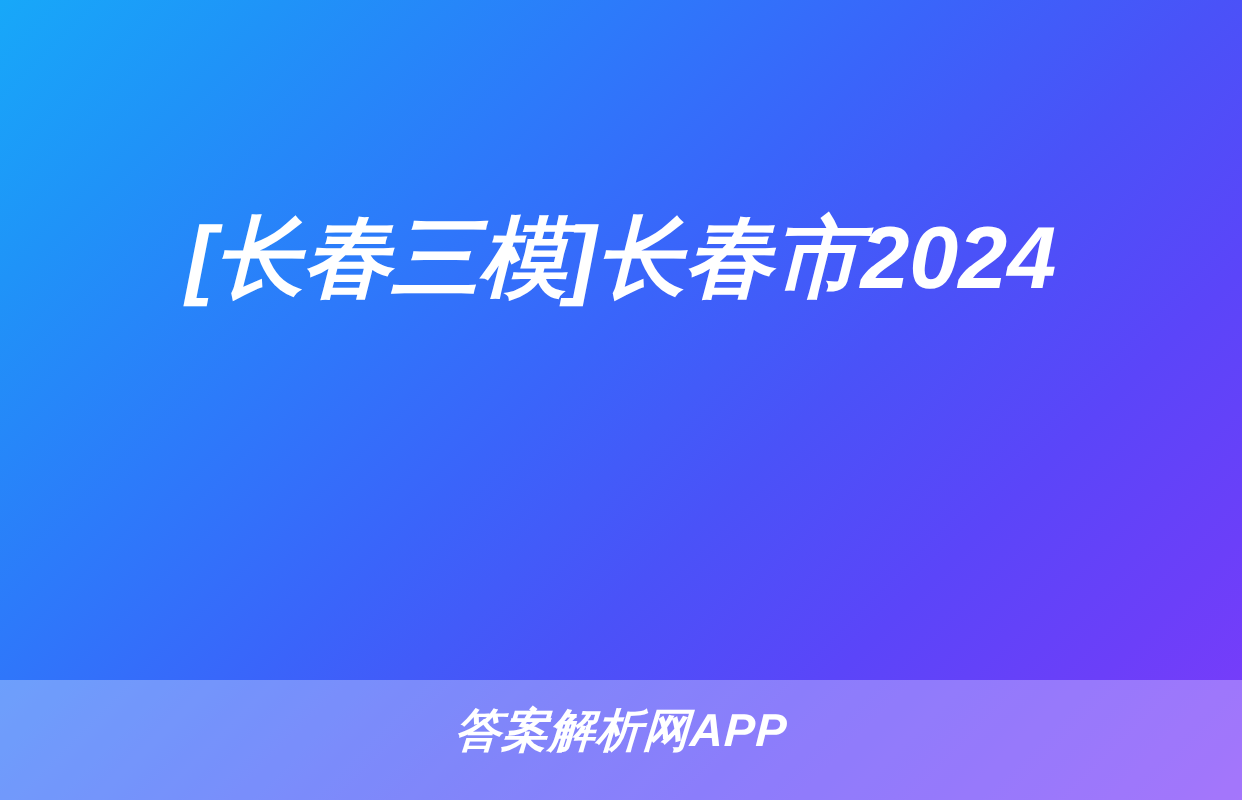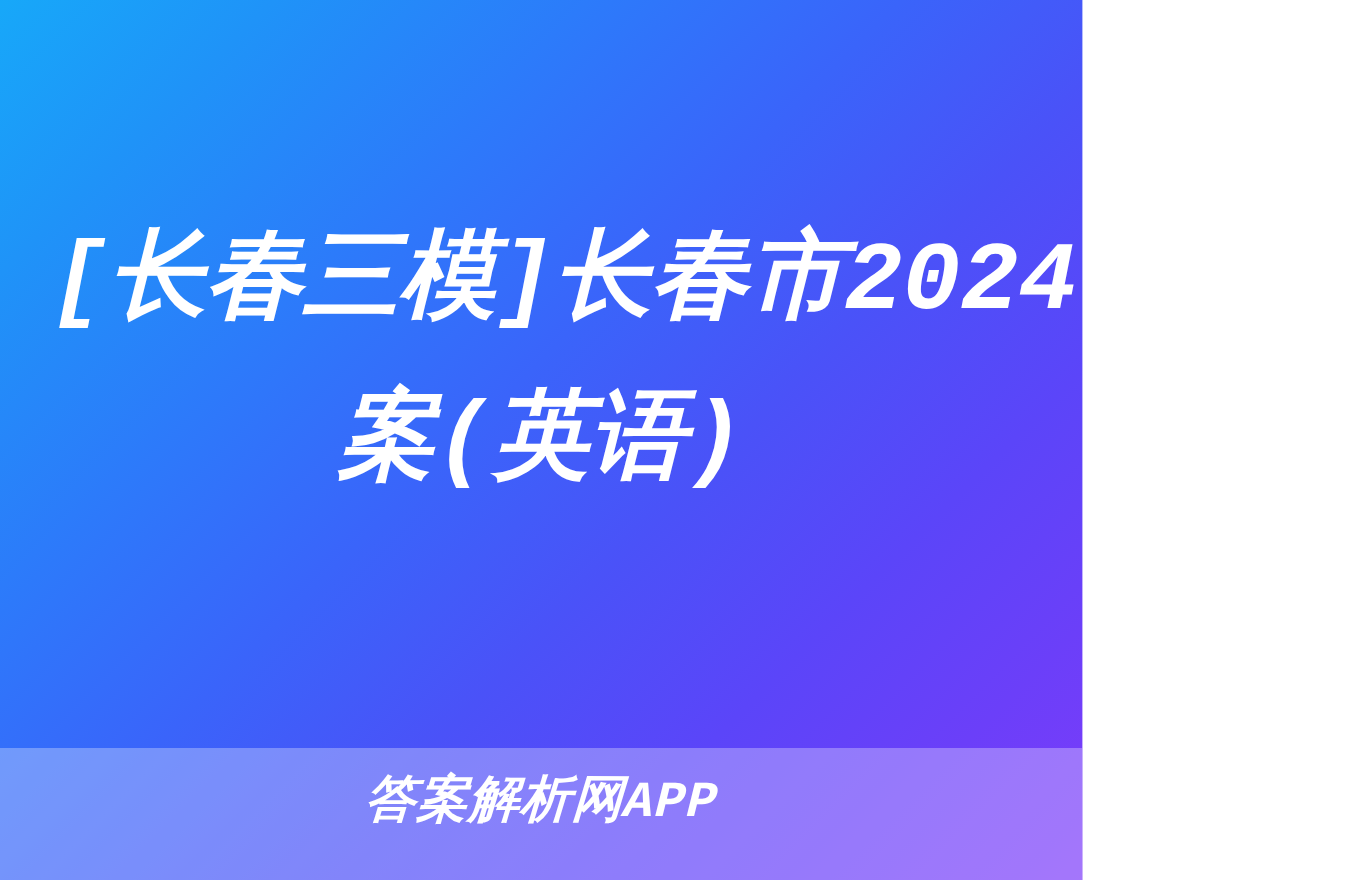--- a/index.html
+++ b/index.html
@@ -4,24 +4,24 @@
 <title>Exam Answer Cover Card</title>
 <style>
   html, body {
     margin: 0;
     padding: 0;
     background: #ffffff;
   }
 
   .page {
     position: relative;
-    width: 984px;
+    width: 1242px;
     height: 800px;
     overflow: hidden;
-    font-family: Liberation Mono, monospace;
+    font-family: Liberation Sans, sans-serif;
     
     background: linear-gradient(135deg,
         #17a8f9 0%,
         #1f93f8 14%,
         #2c7bfa 30%,
         #3a64fa 46%,
         #4a52f8 60%,
         #5b45f9 74%,
         #6b3ff9 87%,
         #7d3bfa 100%);
@@ -81,20 +81,19 @@
 </style>
 </head>
 <body>
 
 <div class="page">
 
   <div class="footer-band"></div>
 
   <div class="title-block">
     <span class="title-line">[长春三模]长春市2024</span>
-    <span class="title-line">案(英语)</span>
   </div>
 
   <div class="watermark">
     <span class="watermark-text">答案解析网APP</span>
   </div>
 
 </div>
 
 </body></html>

